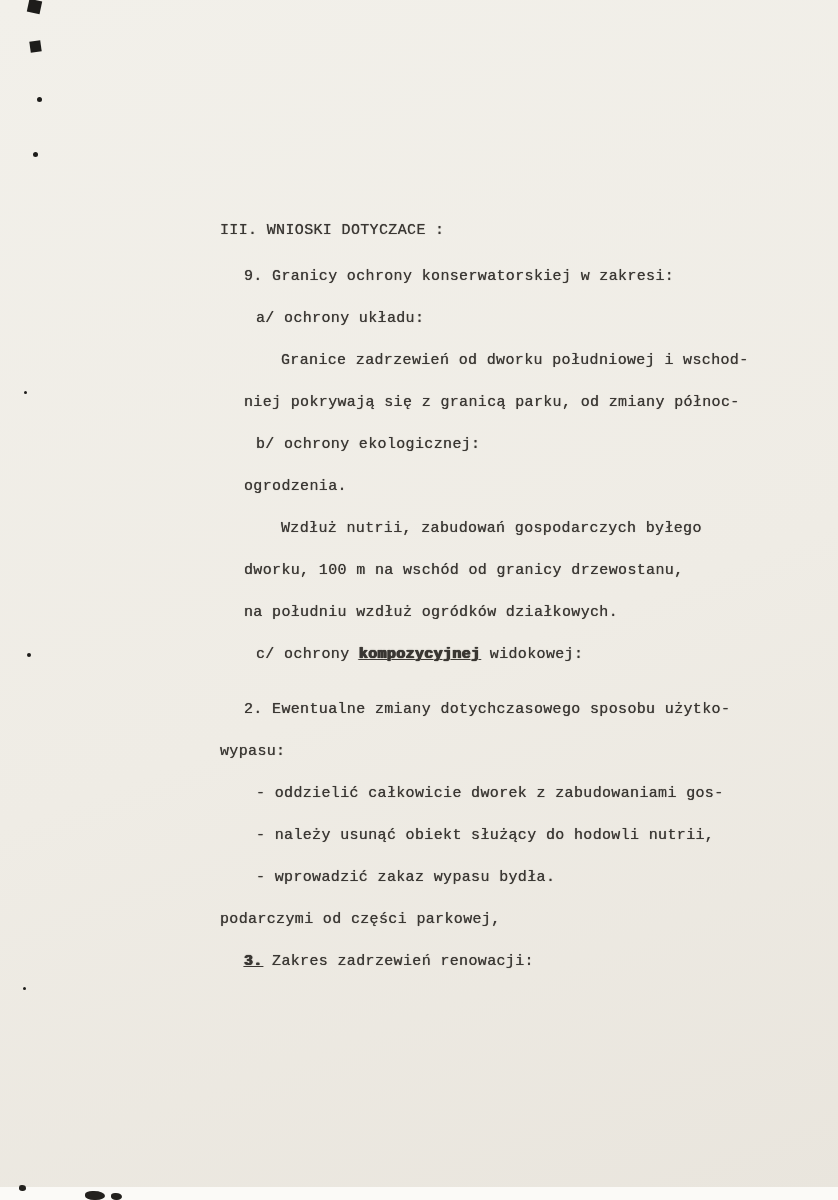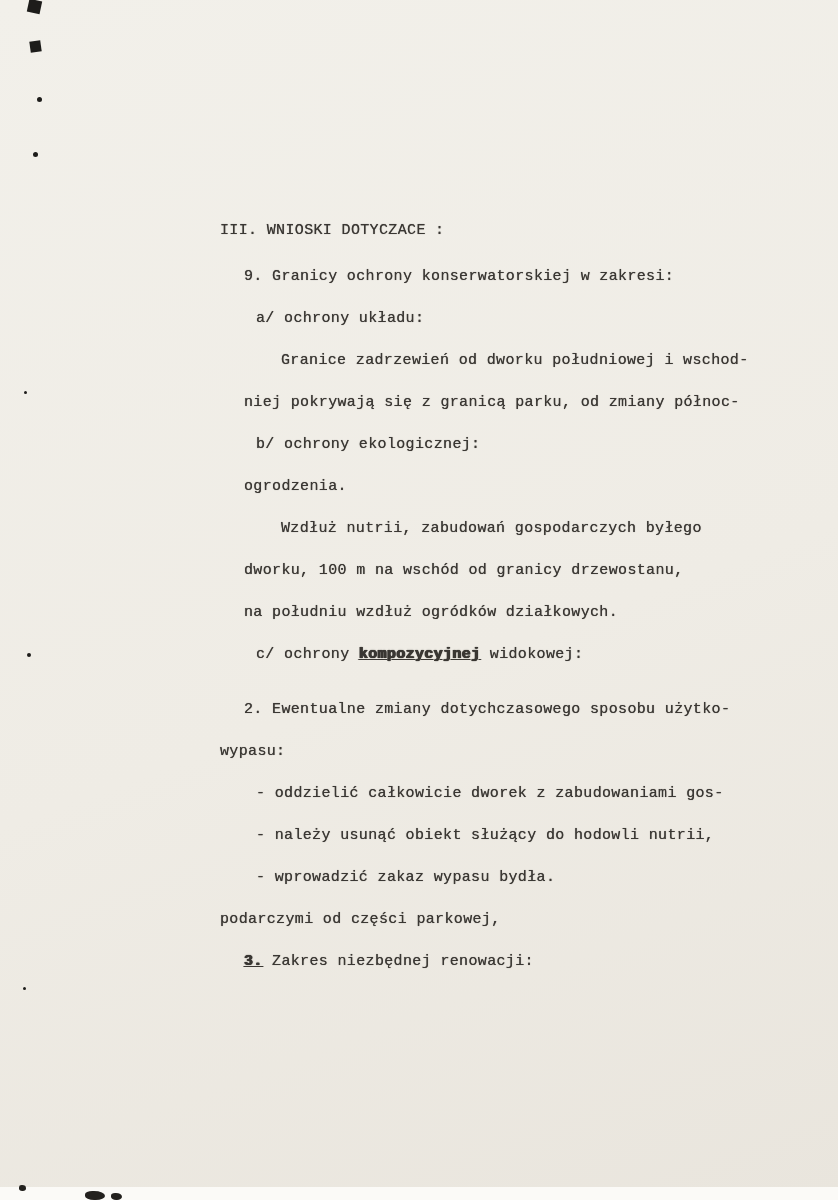--- a/index.html
+++ b/index.html
@@ -75,21 +75,21 @@
     <div class="ln ind-c"><span>c/ ochrony </span><span class="overstrike">kompozycyjnej</span><span> widokowej:</span></div>
 
 
     <div class="ln ind-b gap-top">2. Ewentualne zmiany dotychczasowego sposobu użytko-</div>
     <div class="ln ind-a">wypasu:</div>
     <div class="ln ind-c">- oddzielić całkowicie dworek z zabudowaniami gos-</div>
     <div class="ln ind-c">- należy usunąć obiekt służący do hodowli nutrii,</div>
     <div class="ln ind-c">- wprowadzić zakaz wypasu bydła.</div>
     <div class="ln ind-a">podarczymi od części parkowej,</div>
 
-    <div class="ln ind-b"><span class="overstrike">3.</span><span> Zakres niezbędnej renowacji:</span></div>
+    <div class="ln ind-b"><span class="overstrike">3.</span><span> Zakres zadrzewień renowacji:</span></div>
   </div>
 
   <div class="speck" style="left:28px; top:0; width:13px; height:13px; transform:rotate(12deg);"></div>
   <div class="speck" style="left:30px; top:41px; width:11px; height:11px; transform:rotate(-8deg);"></div>
   <div class="speck dot" style="left:37px; top:97px; width:5px; height:5px;"></div>
   <div class="speck dot" style="left:33px; top:152px; width:5px; height:5px;"></div>
   <div class="speck dot" style="left:24px; top:391px; width:3px; height:3px;"></div>
   <div class="speck dot" style="left:27px; top:653px; width:4px; height:4px;"></div>
   <div class="speck dot" style="left:23px; top:987px; width:3px; height:3px;"></div>
 

